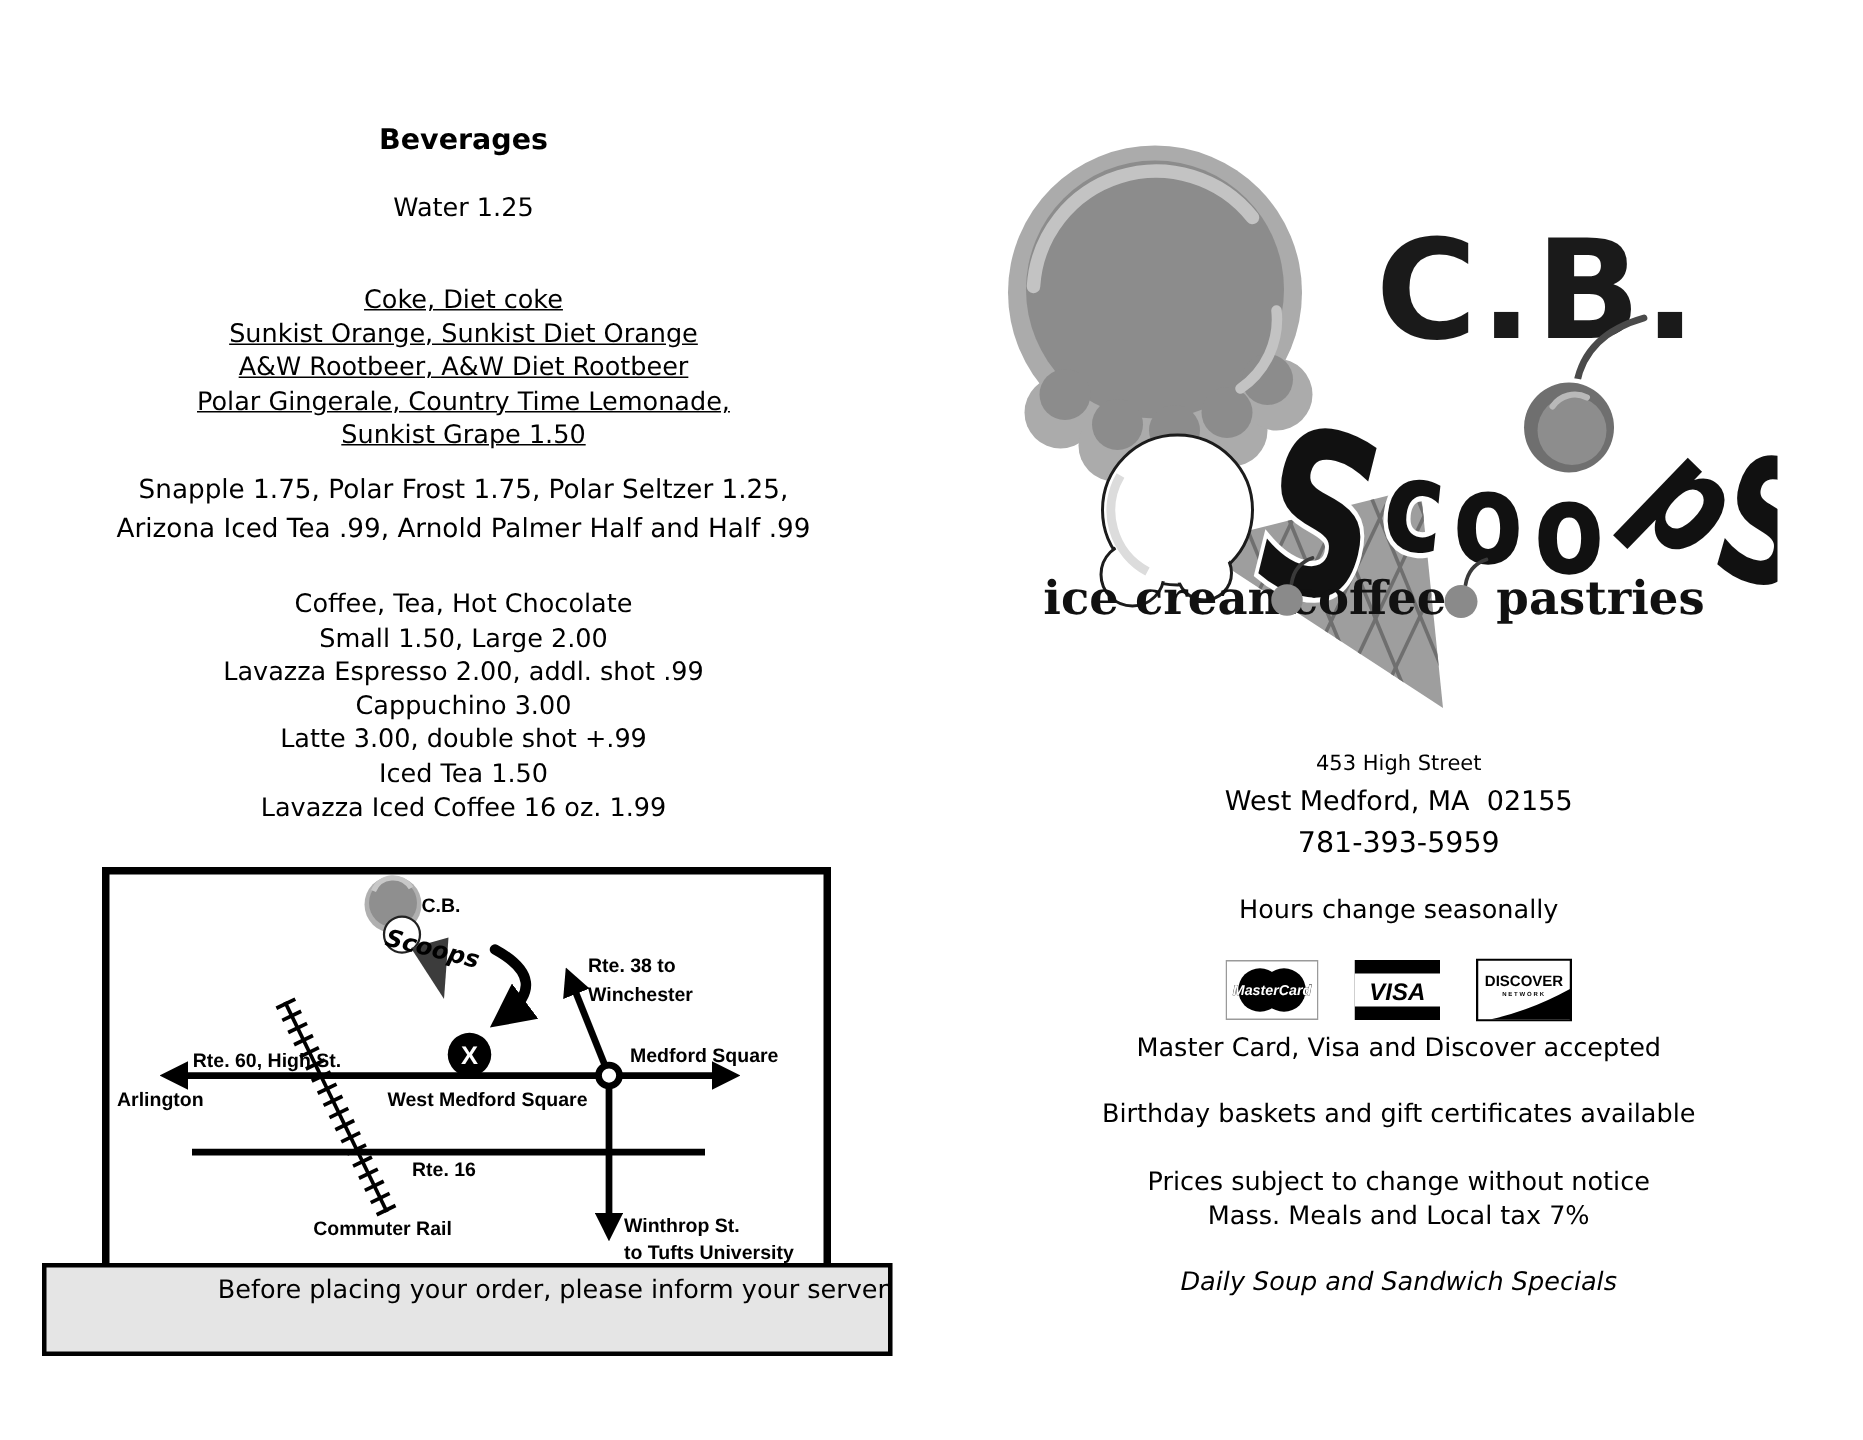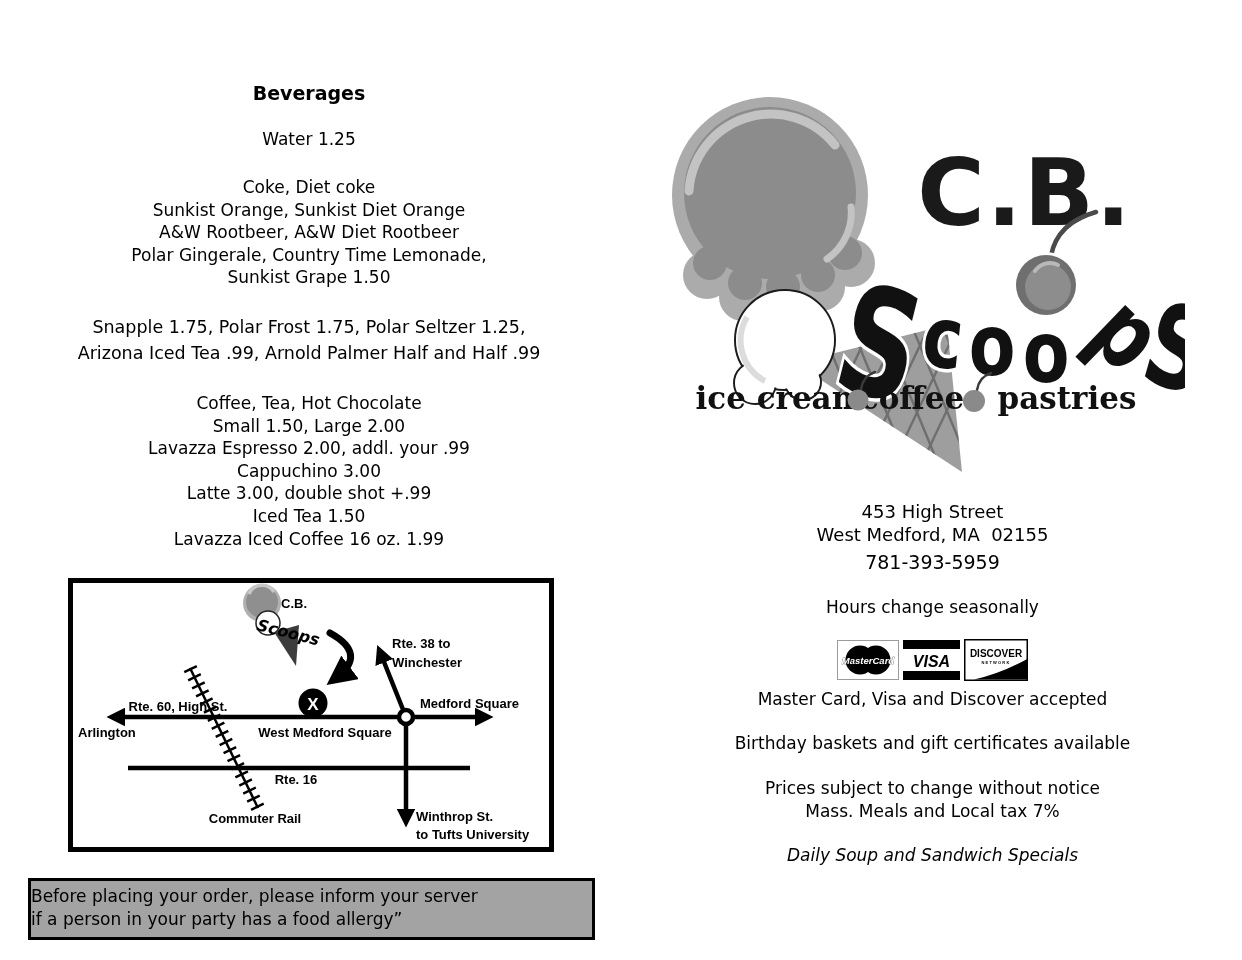--- a/index.html
+++ b/index.html
@@ -4,47 +4,47 @@
 <style>
   html,body{margin:0;padding:0;background:#e8e8e8;}
   .page{
     position:relative;width:1242px;height:960px;background:#fff;
     font-family:"DejaVu Sans",sans-serif;color:#000;overflow:hidden;
   }
   
   .lline{position:absolute;left:9px;width:600px;text-align:center;font-size:17px;line-height:22.6px;}
   .menu-heading{top:82px;font-size:19px;font-weight:bold;}
   .menu-water{top:128px;}
-  .menu-soda{top:176px;}
+  .menu-soda{top:189px;text-decoration:underline;}
   .menu-snapple{top:315px;font-size:17.5px;line-height:25.5px;}
   .menu-coffee{top:392px;}
   
   .map-svg{position:absolute;left:68px;top:578px;}
   .map-label{font-family:"Liberation Sans",sans-serif;font-weight:bold;font-size:13px;fill:#000;}
   
   .allergy-box{
-    position:absolute;left:28px;top:878px;width:561px;height:52px;
-    border:3px solid #000;background:#a3a3a3;text-align:left;
+    position:absolute;left:28px;top:842px;width:561px;height:52px;
+    border:3px solid #000;background:#e5e5e5;text-align:right;
     font-size:17px;line-height:23px;padding-top:4px;
   }
   
   .logo-svg{position:absolute;left:655px;top:95px;}
   .rline{position:absolute;left:665px;width:535px;text-align:center;font-size:17px;}
-  .addr1{top:501px;font-size:18px;}
+  .addr1{top:501px;font-size:14px;}
   .addr2{top:524px;font-size:18px;white-space:pre-wrap;}
   .phone{top:551px;font-size:19px;}
   .hours{top:597px;text-align:center;}
   .accepted{top:689px;}
   .birthday{top:733px;}
   .prices{top:778px;}
   .tax{top:801px;}
   .daily{top:845px;font-style:italic;}
   .cards-row{
     position:absolute;left:665px;top:638px;width:535px;height:44px;
-    display:flex;justify-content:center;align-items:center;gap:4px;
+    display:flex;justify-content:center;align-items:center;gap:24px;
   }
   .card-logo-text{font-family:"Liberation Sans",sans-serif;}
 </style>
 </head>
 <body>
 
 <div class="page">
 
   <div class="lline menu-heading">Beverages</div>
   <div class="lline menu-water">Water 1.25</div>
@@ -58,21 +58,21 @@
   </div>
 
   <div class="lline menu-snapple">
     <div>Snapple 1.75, Polar Frost 1.75, Polar Seltzer 1.25,</div>
     <div>Arizona Iced Tea .99, Arnold Palmer Half and Half .99</div>
   </div>
 
   <div class="lline menu-coffee">
     <div>Coffee, Tea, Hot Chocolate</div>
     <div>Small 1.50, Large 2.00</div>
-    <div>Lavazza Espresso 2.00, addl. your .99</div>
+    <div>Lavazza Espresso 2.00, addl. shot .99</div>
     <div>Cappuchino 3.00</div>
     <div>Latte 3.00, double shot +.99</div>
     <div>Iced Tea 1.50</div>
     <div>Lavazza Iced Coffee 16 oz. 1.99</div>
   </div>
 
   <svg class="map-svg" width="486" height="274" viewBox="0 0 486 274">
     <defs>
       <marker id="ah" viewBox="0 0 10 10" refX="6" refY="5" markerWidth="4.2" markerHeight="4.2" orient="auto-start-reverse">
         <path d="M0 0 L10 5 L0 10 z" fill="#000"></path>
@@ -116,21 +116,20 @@
     <text x="10" y="159" class="map-label">Arlington</text>
     <text x="257" y="159" class="map-label" text-anchor="middle">West Medford Square</text>
     <text x="228" y="206" class="map-label" text-anchor="middle">Rte. 16</text>
     <text x="187" y="245" class="map-label" text-anchor="middle">Commuter Rail</text>
     <text x="348" y="243" class="map-label">Winthrop St.</text>
     <text x="348" y="261" class="map-label">to Tufts University</text>
   </svg>
 
   <div class="allergy-box">
     <div>Before placing your order, please inform your server</div>
-    <div>if a person in your party has a food allergy”</div>
   </div>
 
   <svg class="logo-svg" width="530" height="390" viewBox="0 0 530 390">
     <defs>
       <clipPath id="coneclip">
           <polygon points="140,268 292,230 307,377"></polygon>
         </clipPath>
     </defs>
 
     <g>

